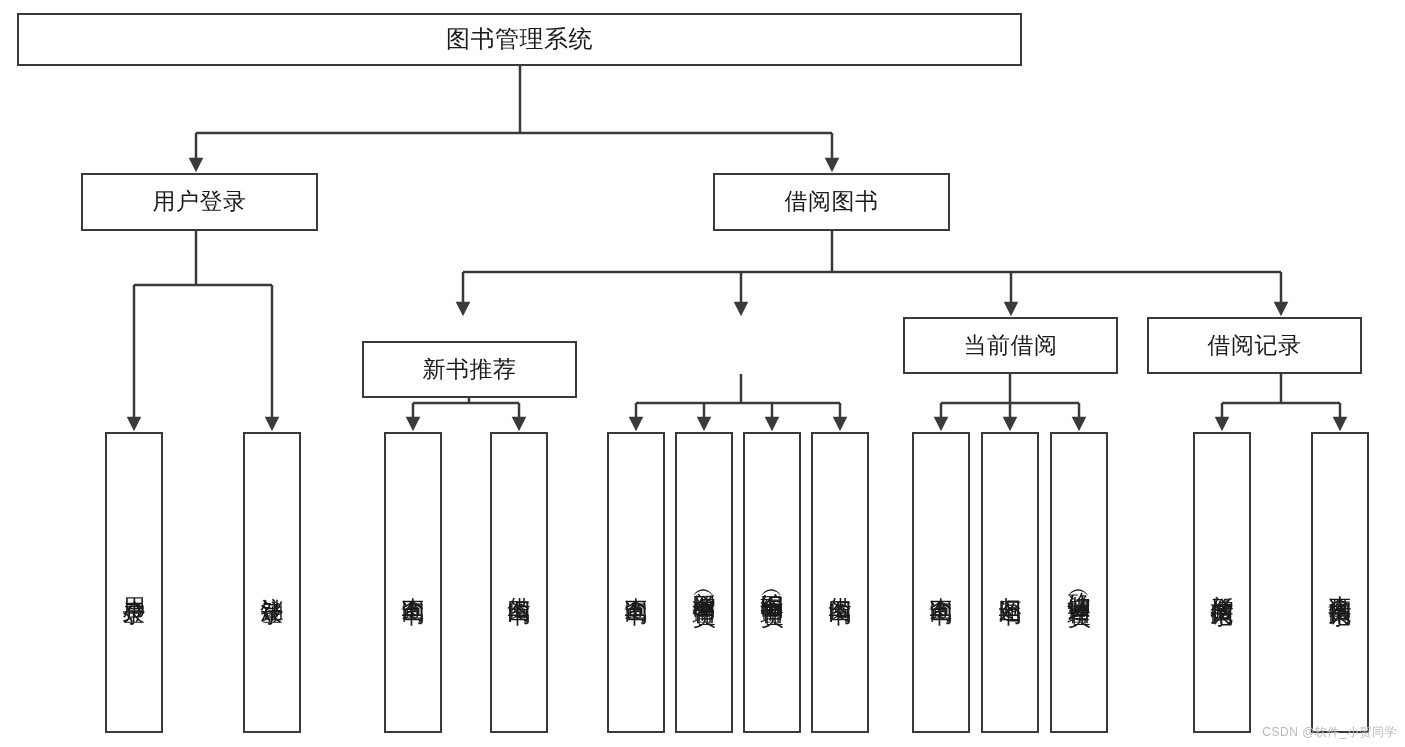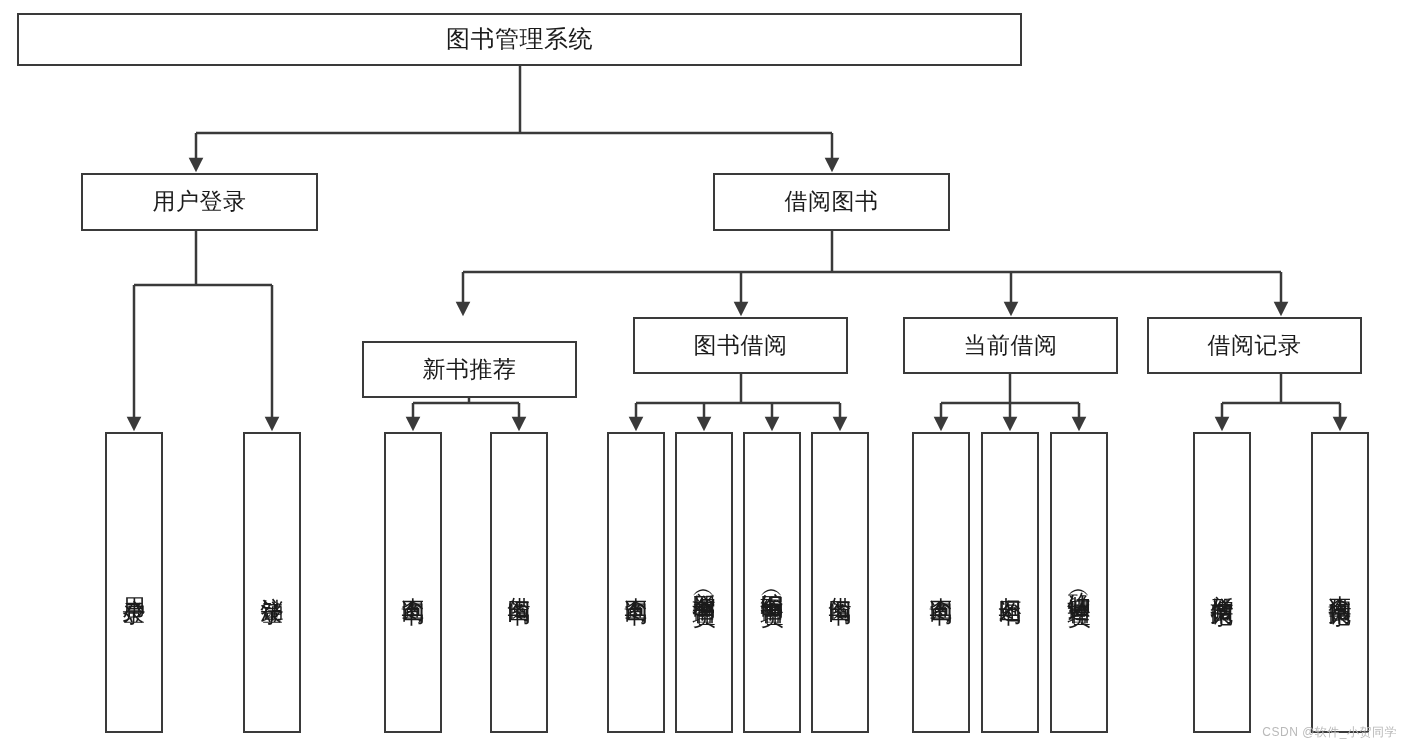--- a/index.html
+++ b/index.html
@@ -135,23 +135,20 @@
   </div>
 
   <div class="node horiz" style="left:713px; top:173px; width:237px; height:58px;">
     <span>借阅图书</span>
   </div>
 
   <div class="node horiz" style="left:362px; top:317px; width:215px; height:57px;margin-top:24px;">
     <span>新书推荐</span>
   </div>
 
-  <div class="node horiz" style="left:633px; top:317px; width:215px; height:57px;">
-    <span>图书借阅</span>
-  </div>
 
   <div class="node horiz" style="left:903px; top:317px; width:215px; height:57px;">
     <span>当前借阅</span>
   </div>
 
   <div class="node horiz" style="left:1147px; top:317px; width:215px; height:57px;">
     <span>借阅记录</span>
   </div>
 
   <div class="node vert" style="left:105px; top:432px; width:58px; height:301px;">

